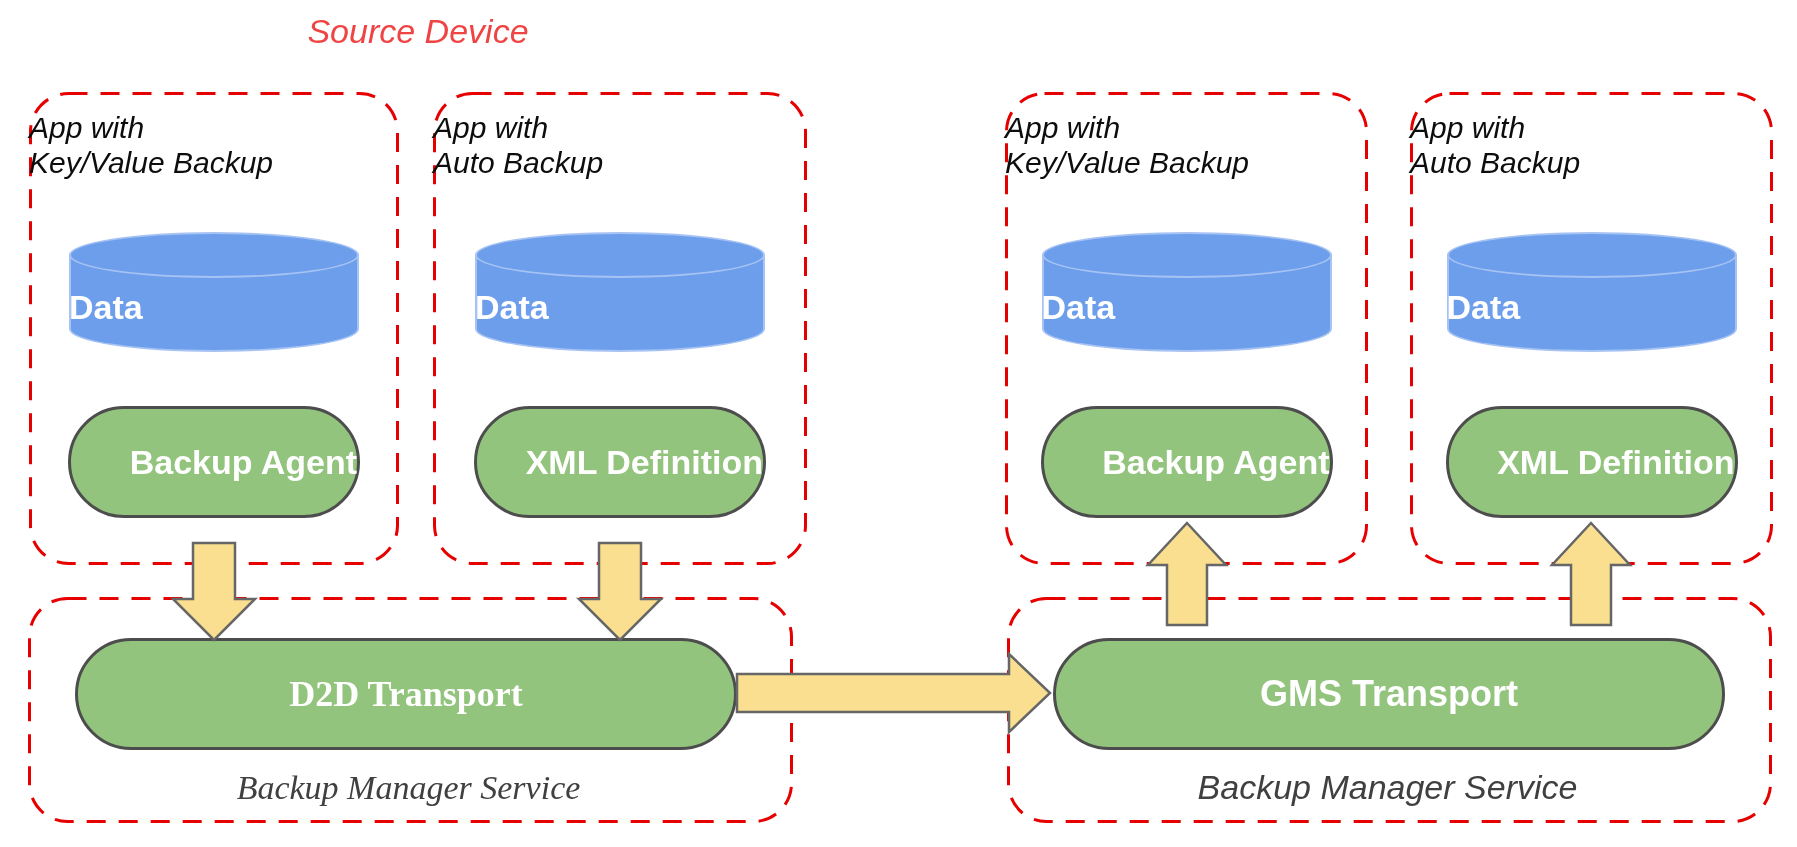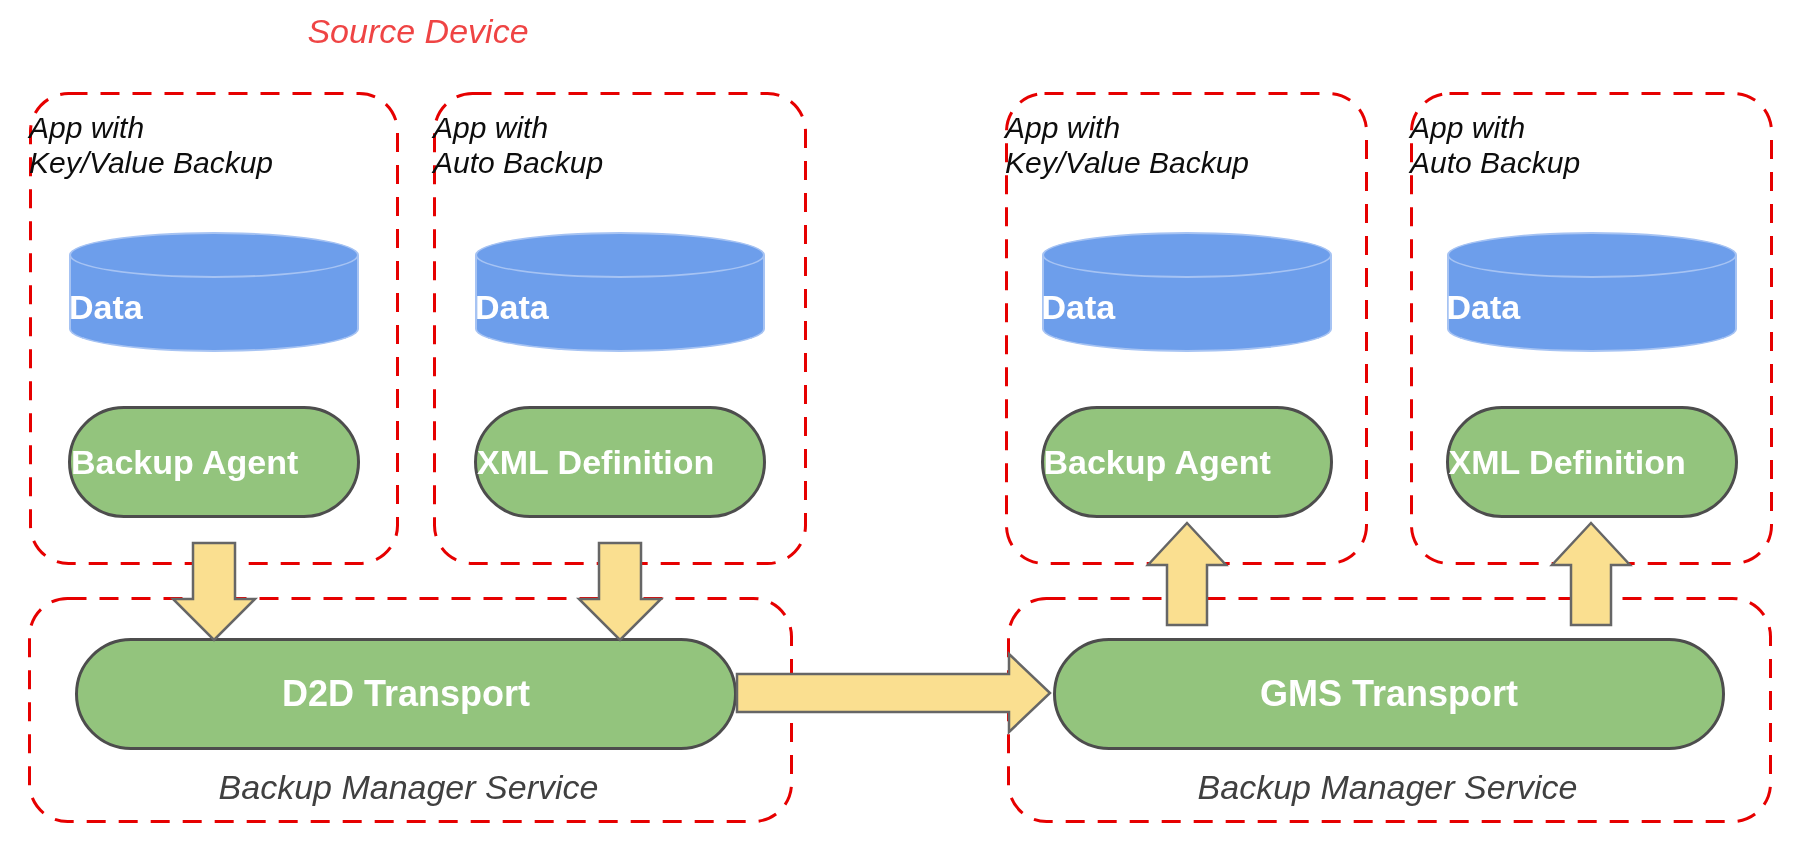--- a/index.html
+++ b/index.html
@@ -42,21 +42,21 @@
   .cyl-label{
     position:absolute;left:0;right:0;top:56px;text-align:left;
     font-size:34px;font-weight:bold;color:var(--text-light,#fff);
   }
 
   
   .pill{
     position:absolute;left:50%;transform:translateX(-50%);top:314px;
     width:292px;height:112px;border-radius:56px;
     background:var(--pill-fill,#93c47d);border:3px solid var(--pill-border,#4d4d4d);
-    box-sizing:border-box;display:flex;align-items:center;justify-content:flex-start;
+    box-sizing:border-box;display:flex;align-items:center;justify-content:flex-end;
     font-size:34px;font-weight:bold;color:var(--text-light,#fff);
   }
 
   
   .transport-pill{
     position:absolute;top:41px;height:112px;border-radius:56px;
     background:var(--pill-fill,#93c47d);border:3px solid var(--pill-border,#4d4d4d);
     box-sizing:border-box;display:flex;align-items:center;justify-content:center;
     font-size:36px;font-weight:bold;color:var(--text-light,#fff);
   }
@@ -145,21 +145,21 @@
     <div class="cylinder">
       <div class="cyl-body"></div>
       <div class="cyl-top"></div>
       <div class="cyl-label">Data</div>
     </div>
     <div class="pill">
       <span>XML Definition</span>
     </div>
   </div>
 
-  <div class="dashed-box" style="left:28px;top:597px;width:765px;height:226px;">
+  <div class="dashed-box" style="left:28px;top:597px;width:765px;height:226px;font-family:Liberation Serif, serif;">
     <svg class="border" width="765" height="226">
         <rect x="1.5" y="1.5" width="762" height="223" rx="38"></rect>
       </svg>
     <div class="transport-pill" style="left:47px;width:662px;">
       <span>D2D Transport</span>
     </div>
     <div class="service-label">Backup Manager Service</div>
   </div>
 
   <div class="dashed-box" style="left:1007px;top:597px;width:765px;height:226px;">

